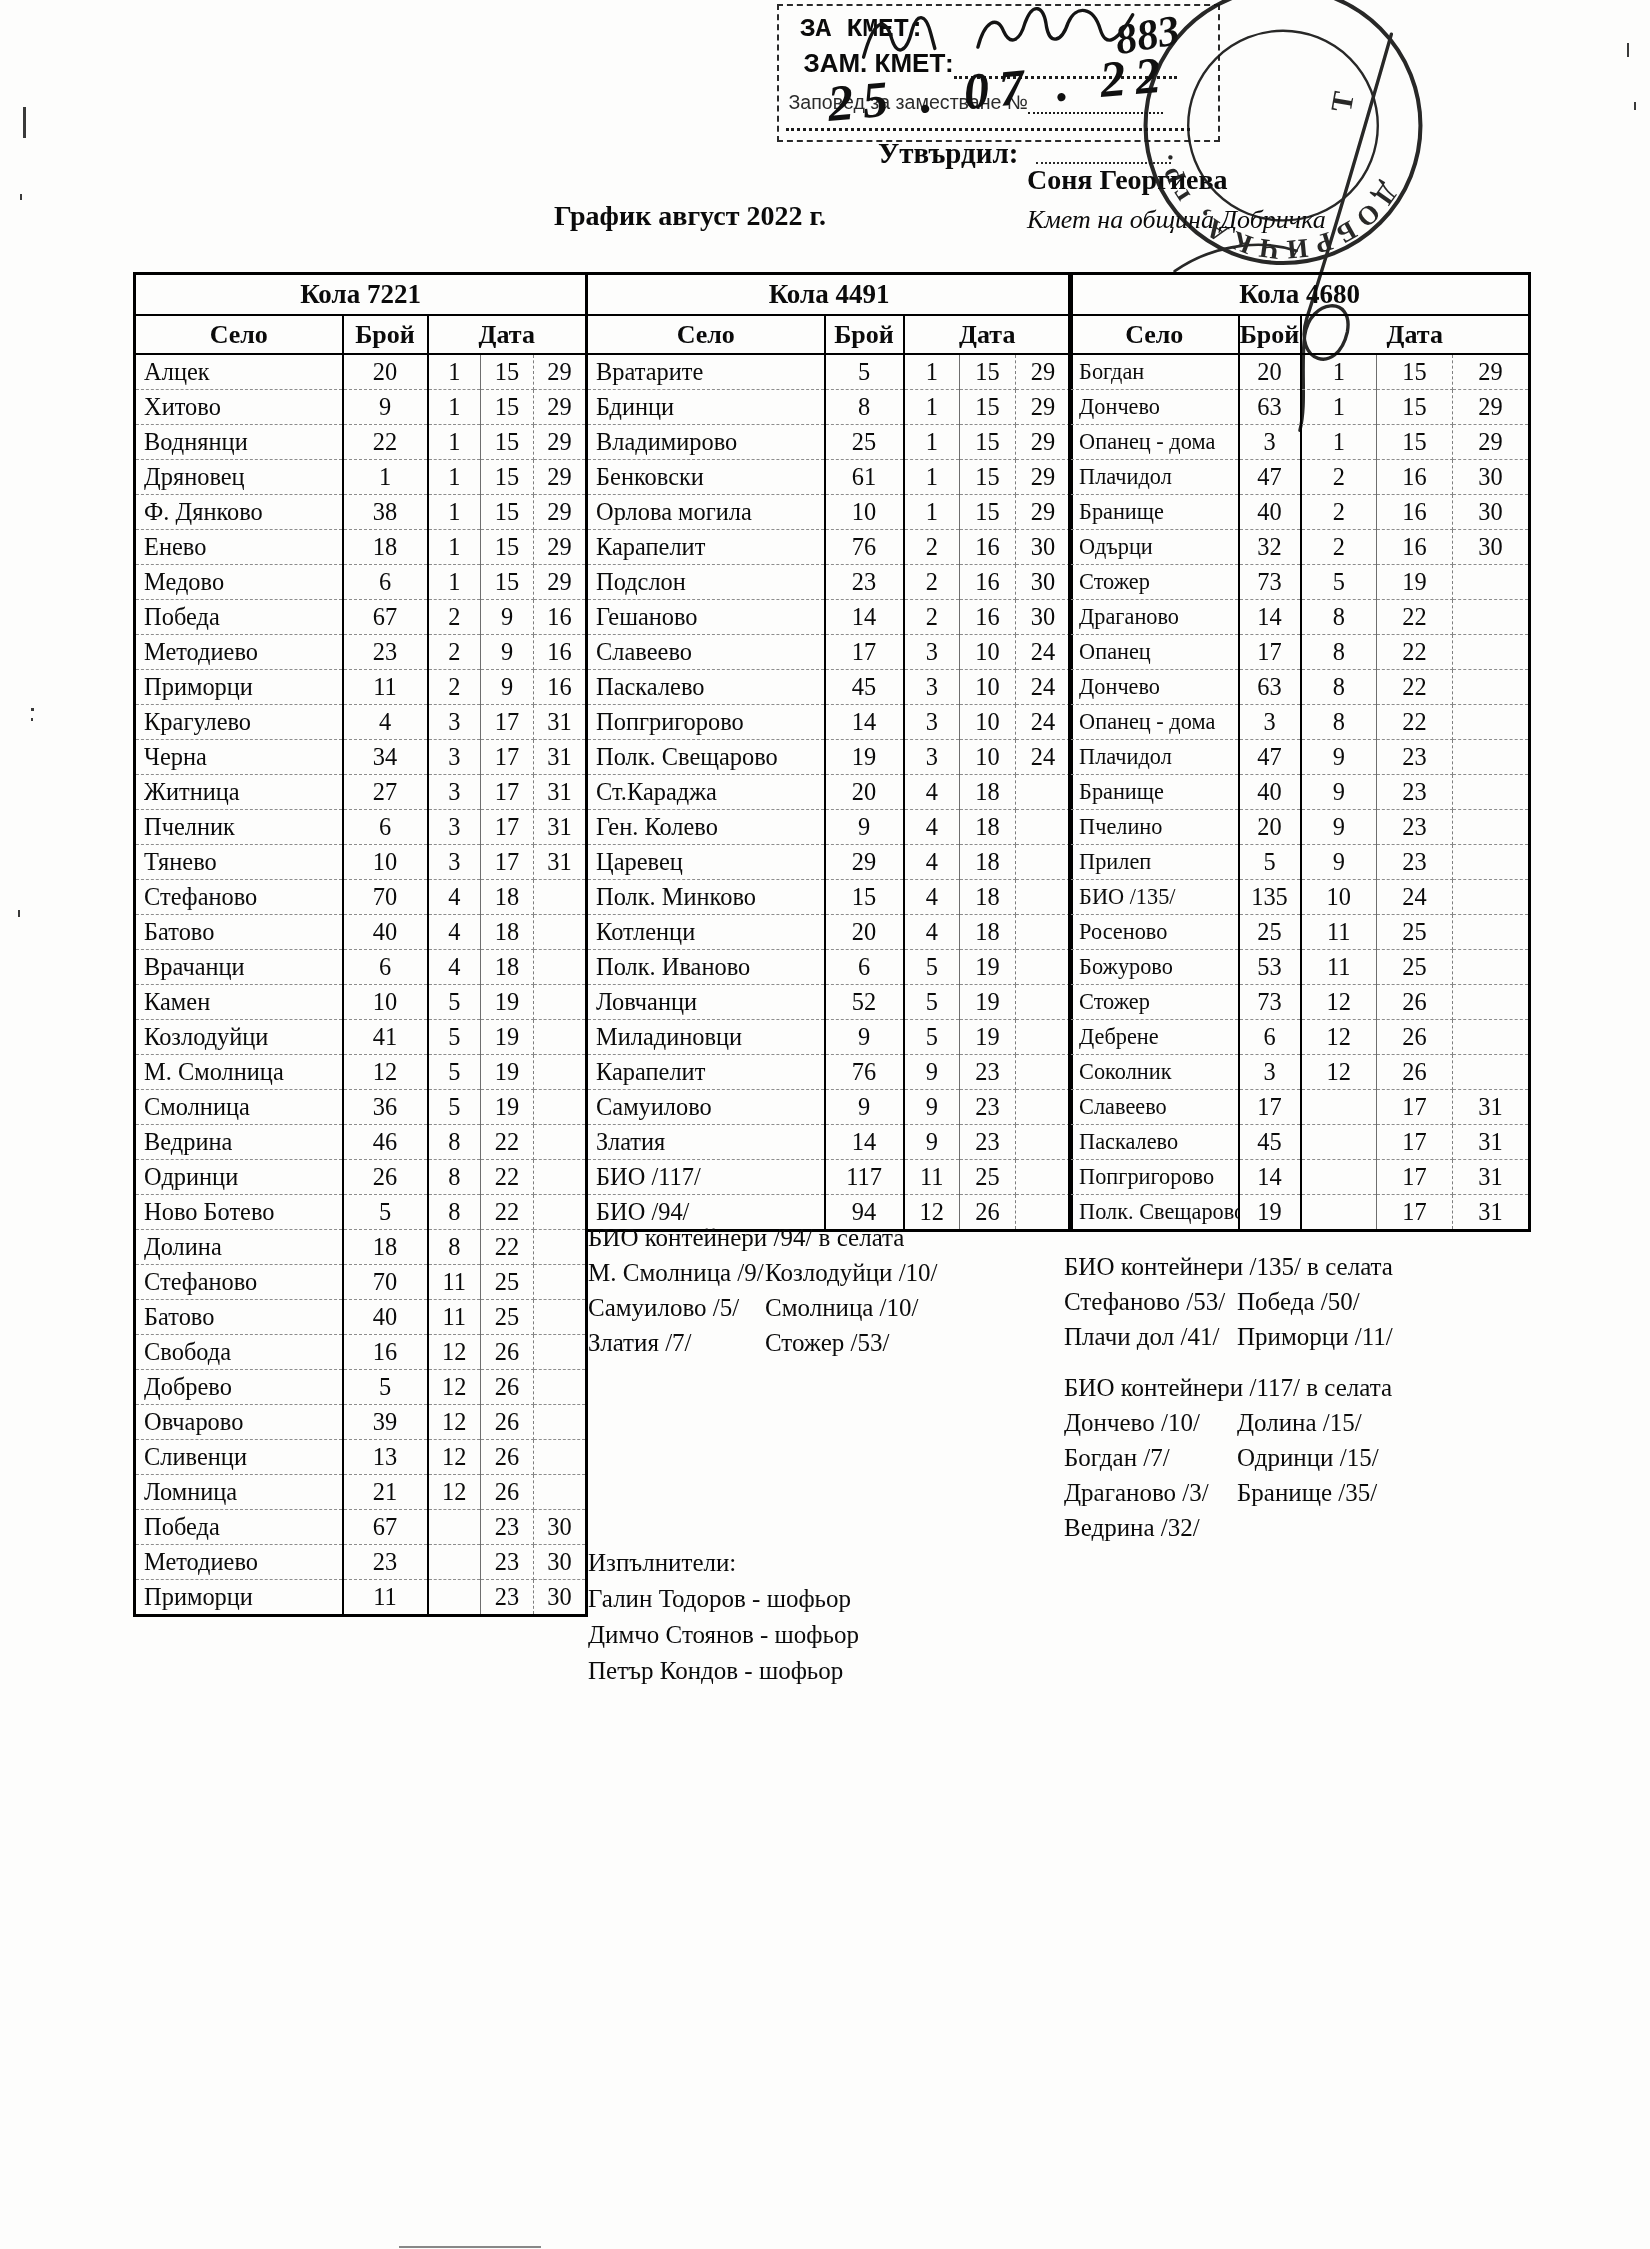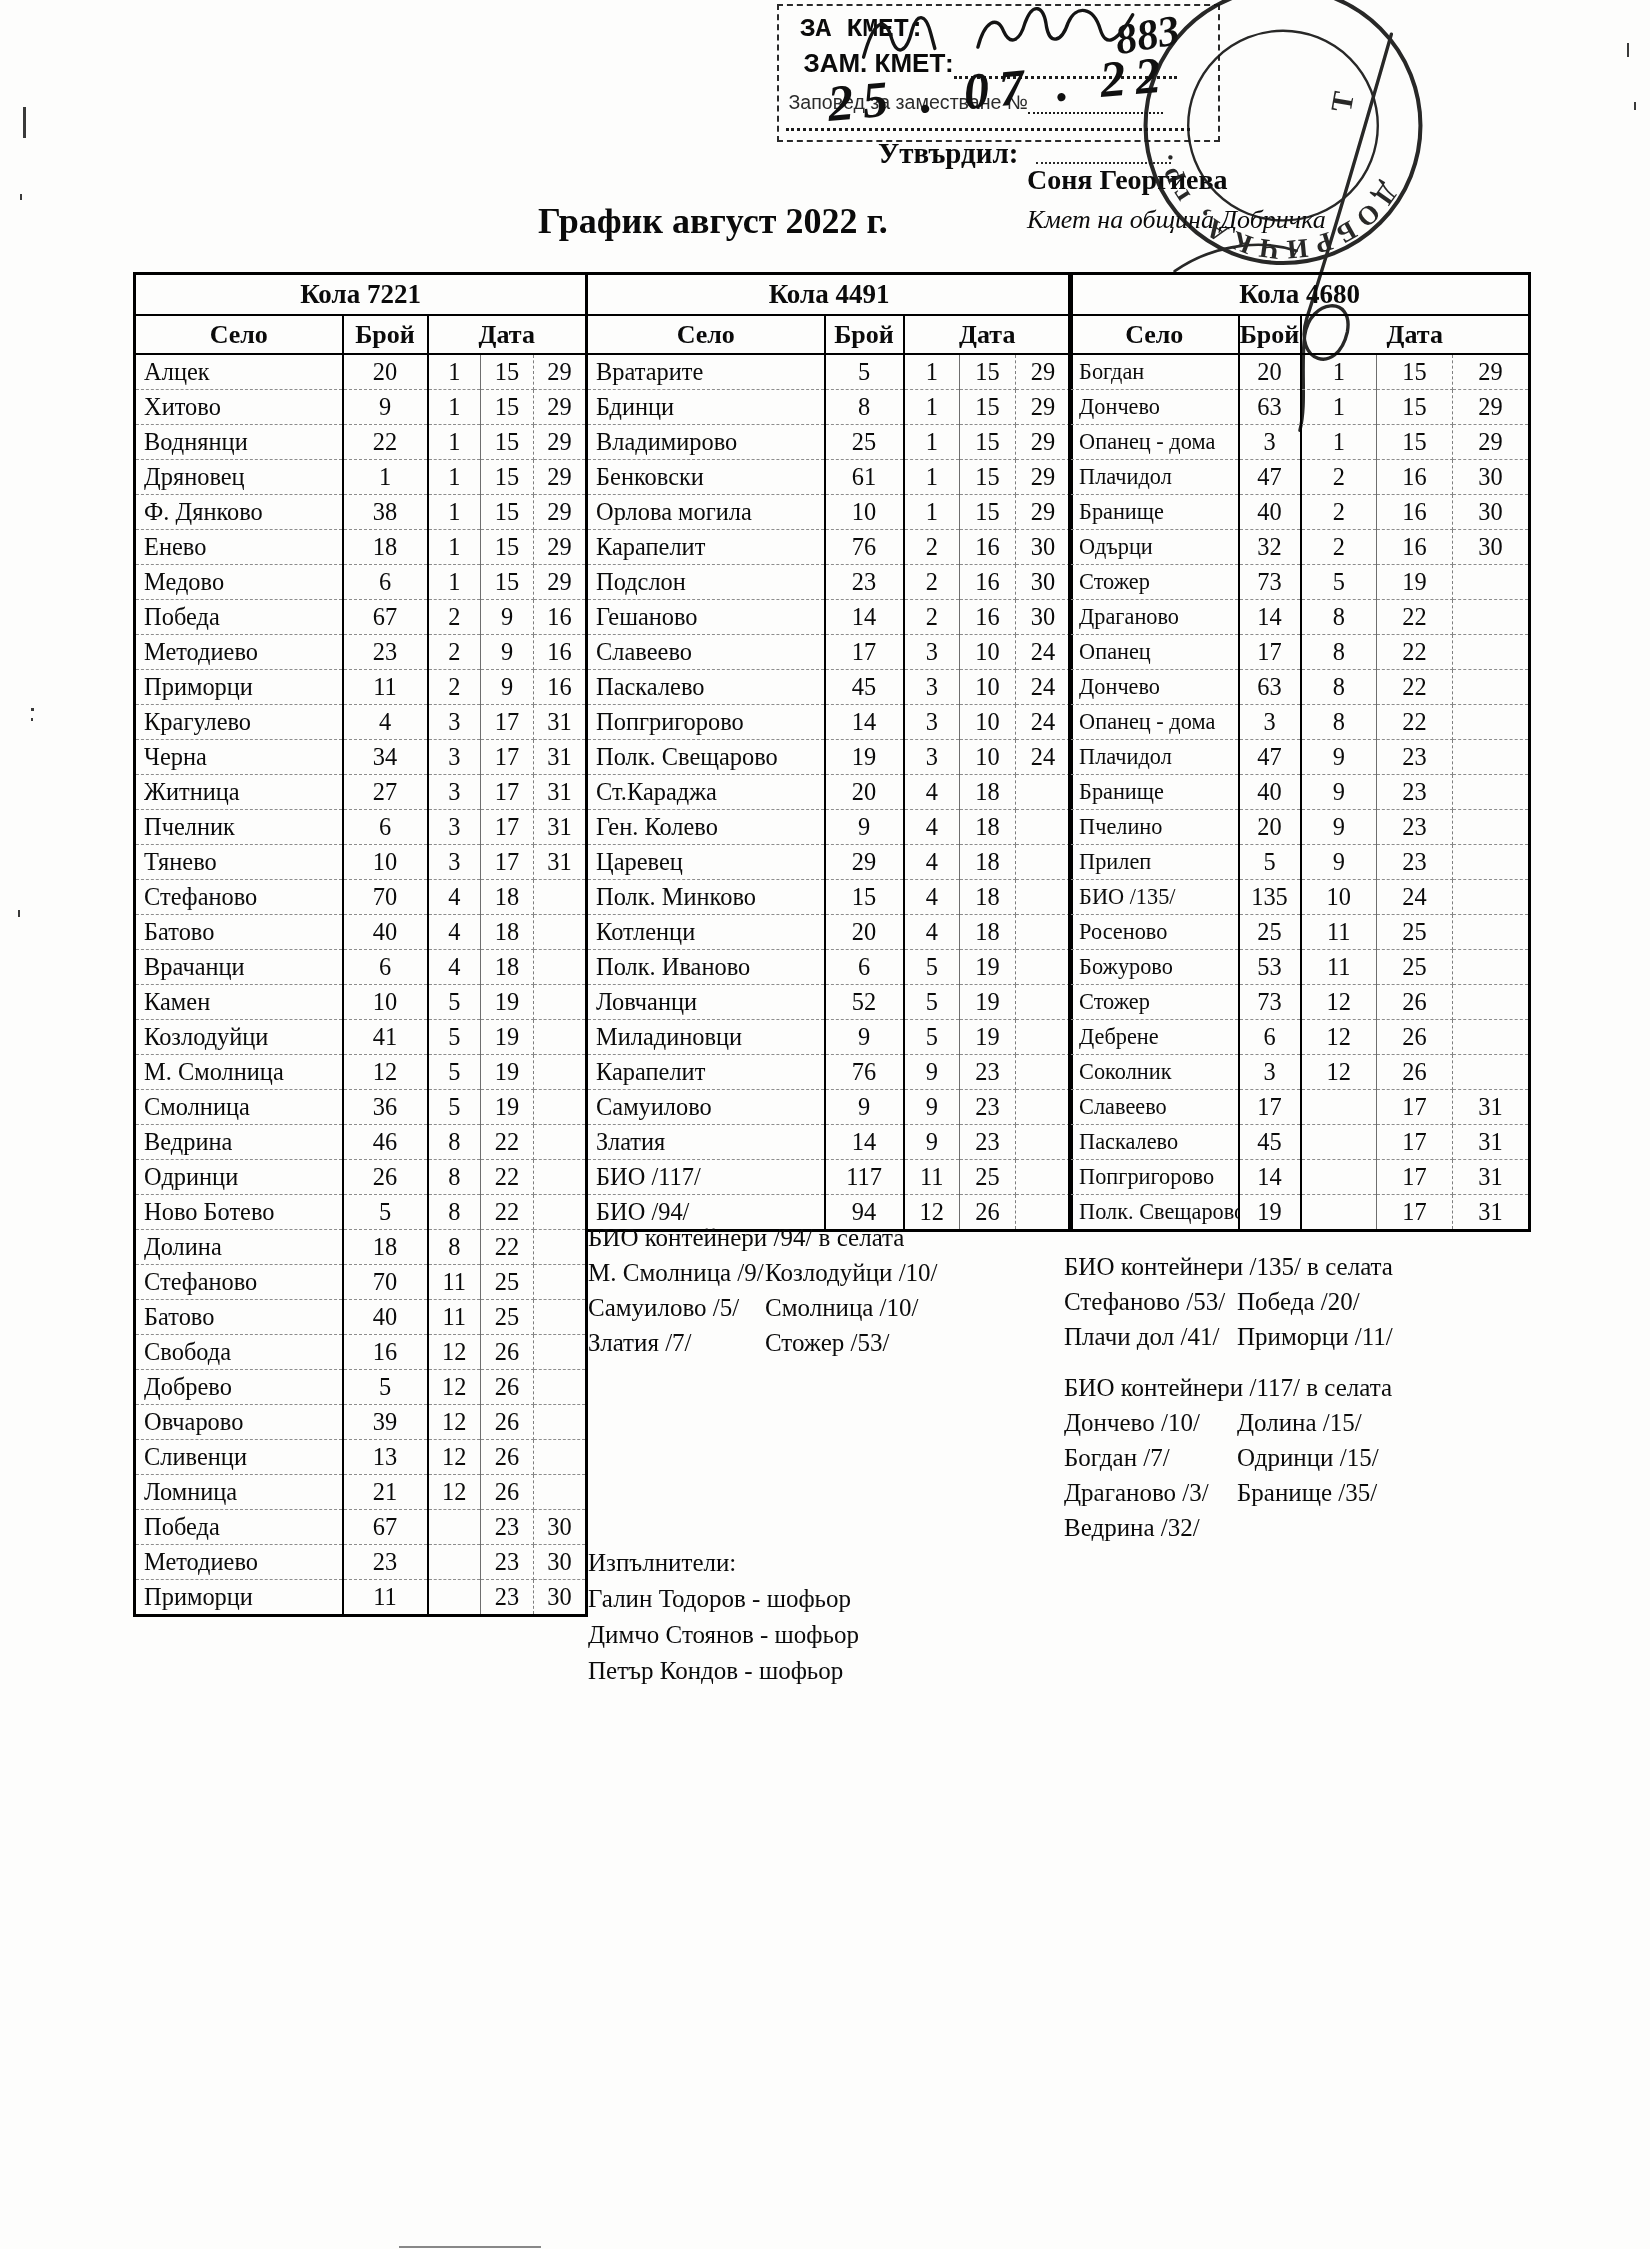--- a/index.html
+++ b/index.html
@@ -1,20 +1,20 @@
 <!DOCTYPE html>
 <html style="font-size:10.8px"><head>
 <meta charset="utf-8">
 <style>
   html,body{margin:0;padding:0;background:#e8e8e6;}
   .sheet{position:relative;width:1651px;height:2250px;background:#fdfdfc;overflow:hidden;
          font-family:"Liberation Serif","DejaVu Serif",serif;color:#0b0b0b;}
 
   
-  .doc-title{position:absolute;left:538px;top:200px;font-size:36px;font-weight:bold;white-space:nowrap;}
+  .doc-title{position:absolute;left:554px;top:200px;font-size:28px;font-weight:bold;white-space:nowrap;}
   .stamp-box{position:absolute;left:777px;top:4.1px;width:439px;height:134px;border:2px dashed #2a2a2a;}
   .sb-line1{position:absolute;left:21px;top:8.1px;font-family:Liberation Mono, monospace;font-weight:bold;font-size:26px;text-align:center;}
   .sb-line2{position:absolute;left:24.4px;top:42px;font-family:"Liberation Sans",sans-serif;font-weight:bold;font-size:26px;}
   .sb-line3{position:absolute;left:9.5px;top:85px;font-family:"Liberation Sans",sans-serif;font-size:19.6px;color:#2c2c2c;}
   .leader{display:inline-block;border-bottom:3.4px dotted #1c1c1c;height:23px;vertical-align:bottom;}
   .sb-bottomdots{position:absolute;left:6.8px;bottom:9.5px;width:92%;border-bottom:3.4px dotted #1c1c1c;}
   .hand{position:absolute;font-style:italic;font-weight:bold;color:#101010;white-space:nowrap;
         font-family:"Liberation Serif",serif;}
   .hand-num{left:1115px;top:9.5px;font-size:43px;transform:rotate(-10deg);}
   .hand-date{left:827px;top:60px;font-size:51px;letter-spacing:9.5px;transform:rotate(-5deg);}
@@ -771,21 +771,21 @@
     <div>
         <div class="pair"><span class="pl">М. Смолница /9/</span><span class="pr">Козлодуйци /10/</span></div>
         <div class="pair"><span class="pl">Самуилово /5/</span><span class="pr">Смолница /10/</span></div>
         <div class="pair"><span class="pl">Златия /7/</span><span class="pr">Стожер /53/</span></div>
       </div>
   </div>
 
   <div class="note-block" id="notes-right">
     <div class="note-head">БИО контейнери /135/ в селата</div>
     <div>
-        <div class="pair"><span class="pl">Стефаново /53/</span><span class="pr">Победа /20/</span></div>
+        <div class="pair"><span class="pl">Стефаново /53/</span><span class="pr">Победа /50/</span></div>
         <div class="pair"><span class="pl">Плачи дол /41/</span><span class="pr">Приморци /11/</span></div>
       </div>
     <div class="gap"></div>
     <div class="note-head">БИО контейнери /117/ в селата</div>
     <div>
         <div class="pair"><span class="pl">Дончево /10/</span><span class="pr">Долина /15/</span></div>
         <div class="pair"><span class="pl">Богдан /7/</span><span class="pr">Одринци /15/</span></div>
         <div class="pair"><span class="pl">Драганово /3/</span><span class="pr">Бранище /35/</span></div>
         <div class="pair"><span class="pl">Ведрина /32/</span><span class="pr"></span></div>
       </div>

